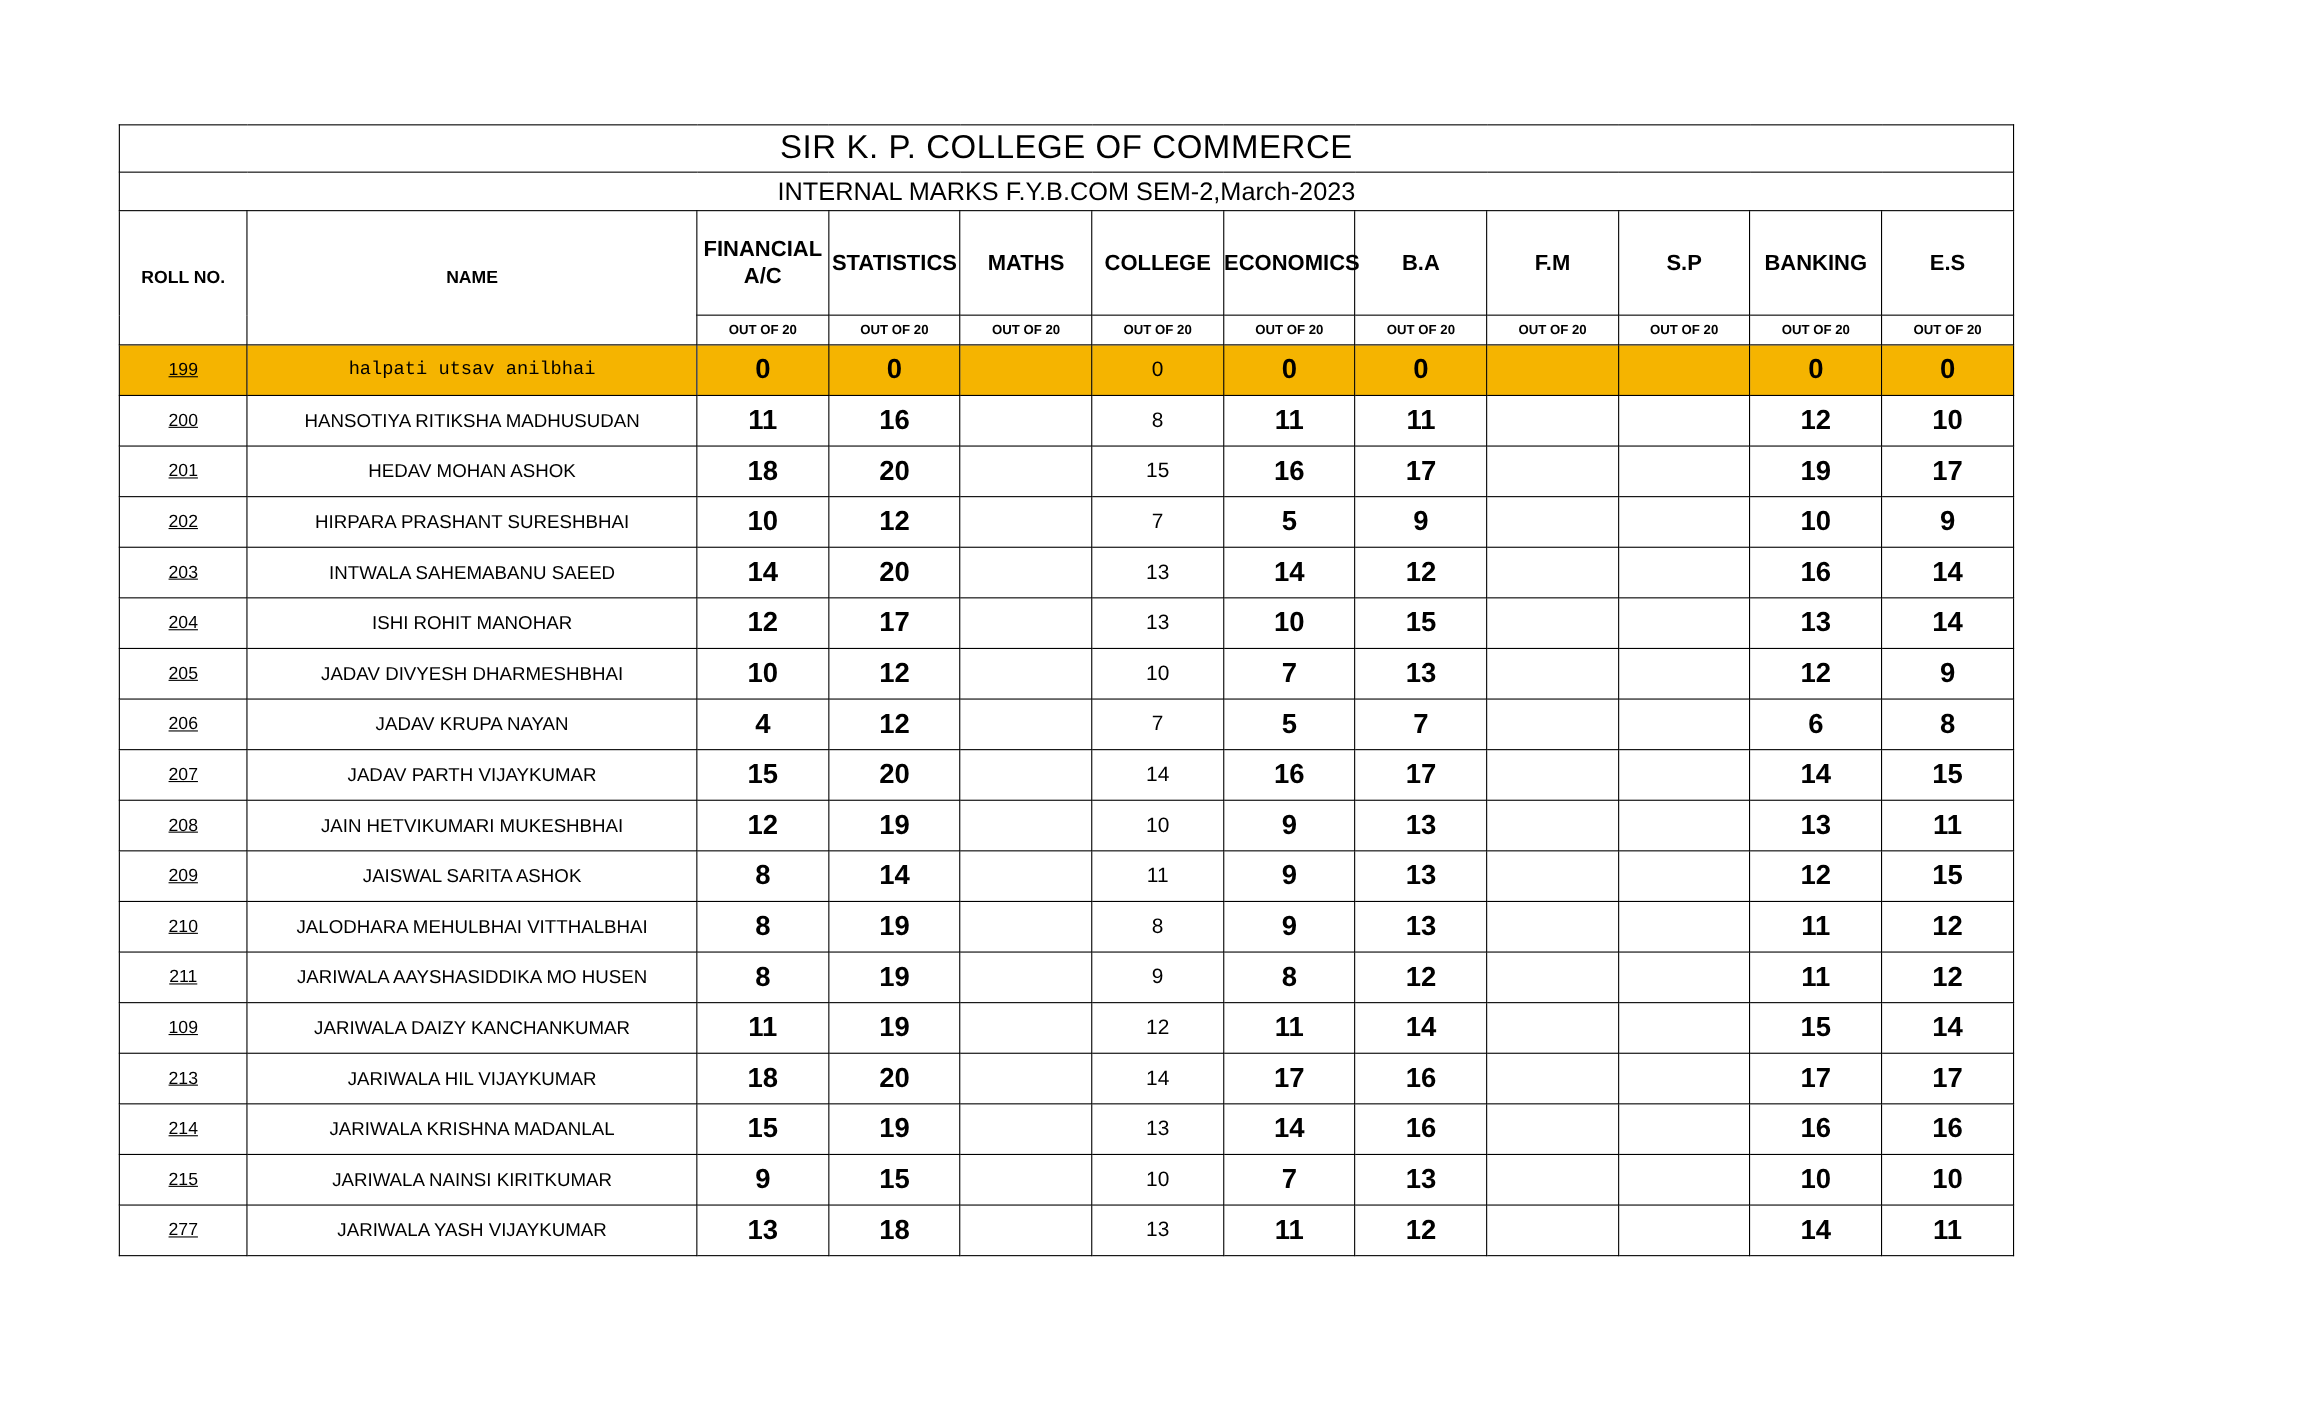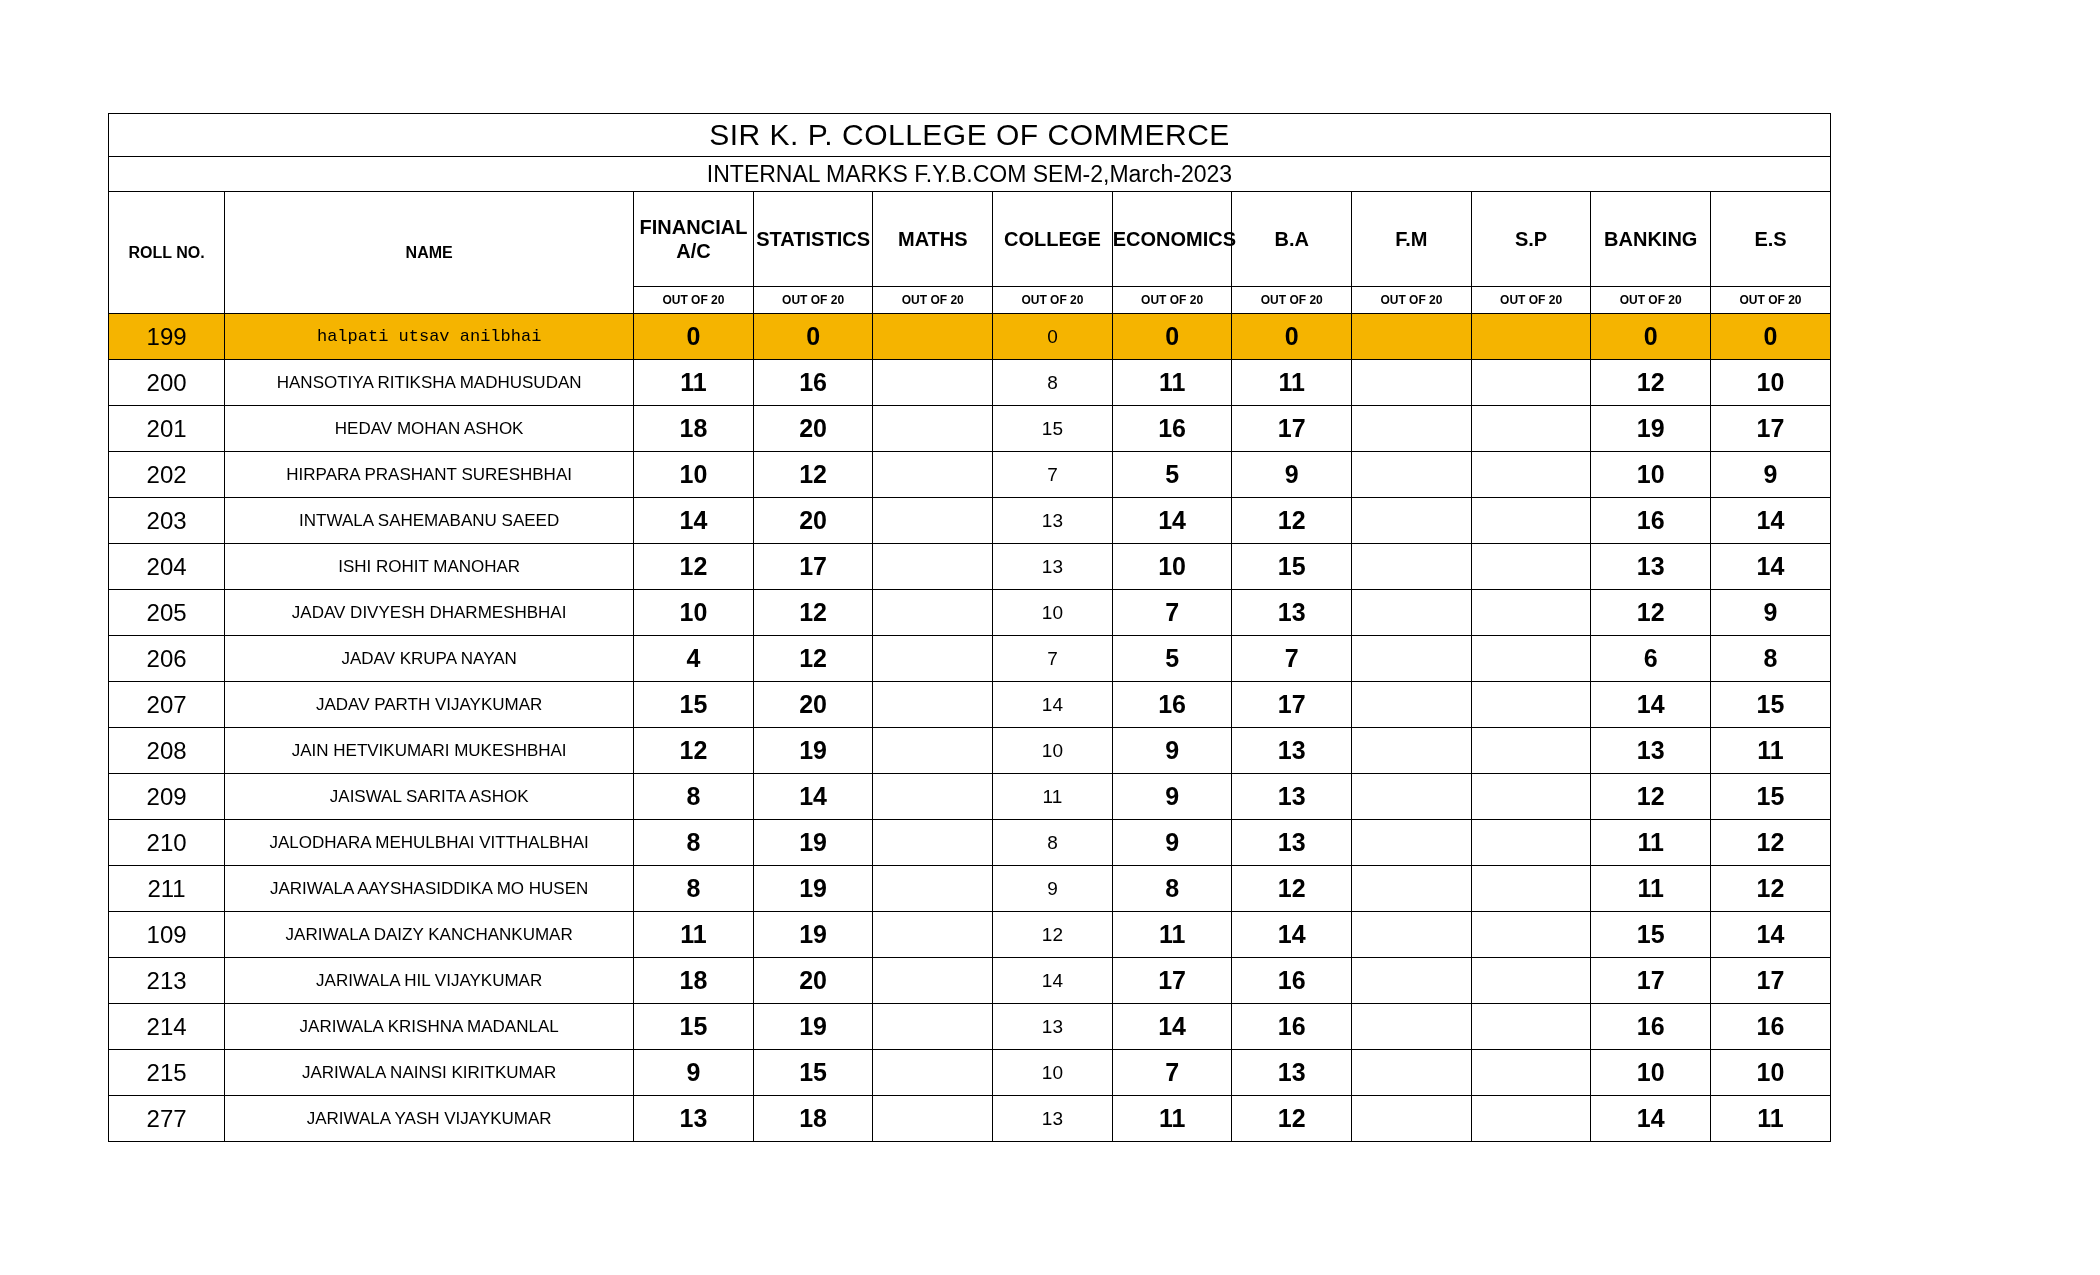--- a/index.html
+++ b/index.html
@@ -62,23 +62,24 @@
     font-weight: bold;
   }
   .hdr-rollno, .hdr-name {
     font-size: 16px;
     font-weight: bold;
   }
   tr.data-row td {
     height: 45px;
   }
   td.roll {
-    font-size: 24px;
+    font-size: 16px;
     font-weight: normal;
     text-align: center;
+    text-decoration: underline;
   }
   td.name {
     font-size: 17px;
     text-align: left;
     padding-left: 8px;
     font-weight: normal;
     white-space: nowrap;
     overflow: hidden;
   }
   td.mark {

